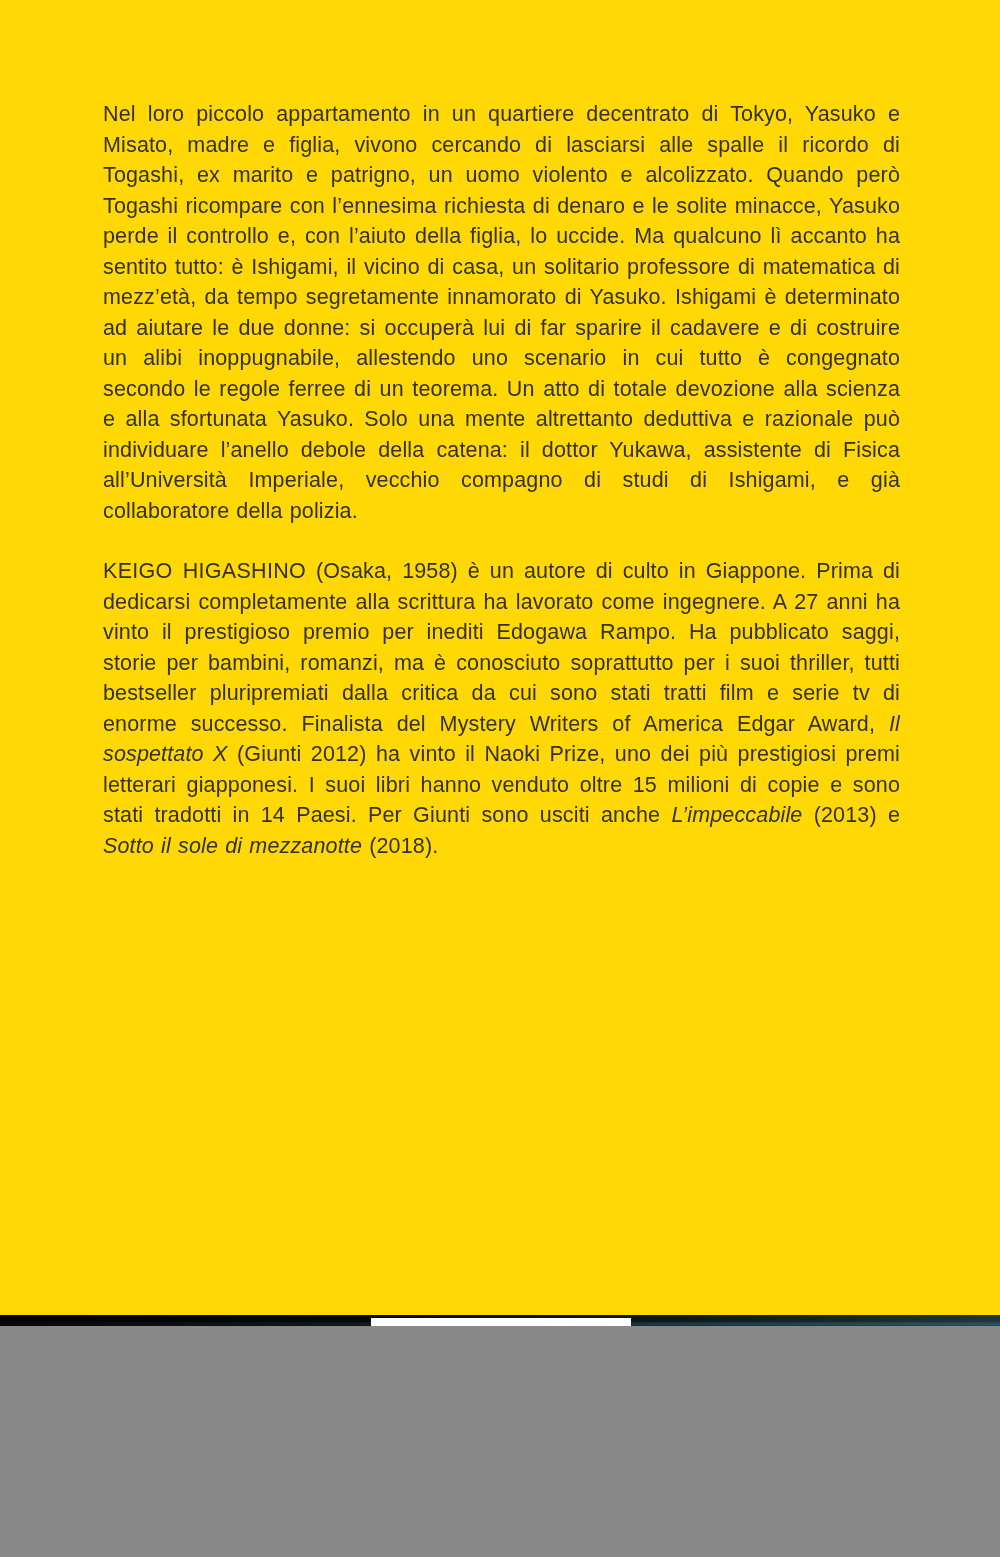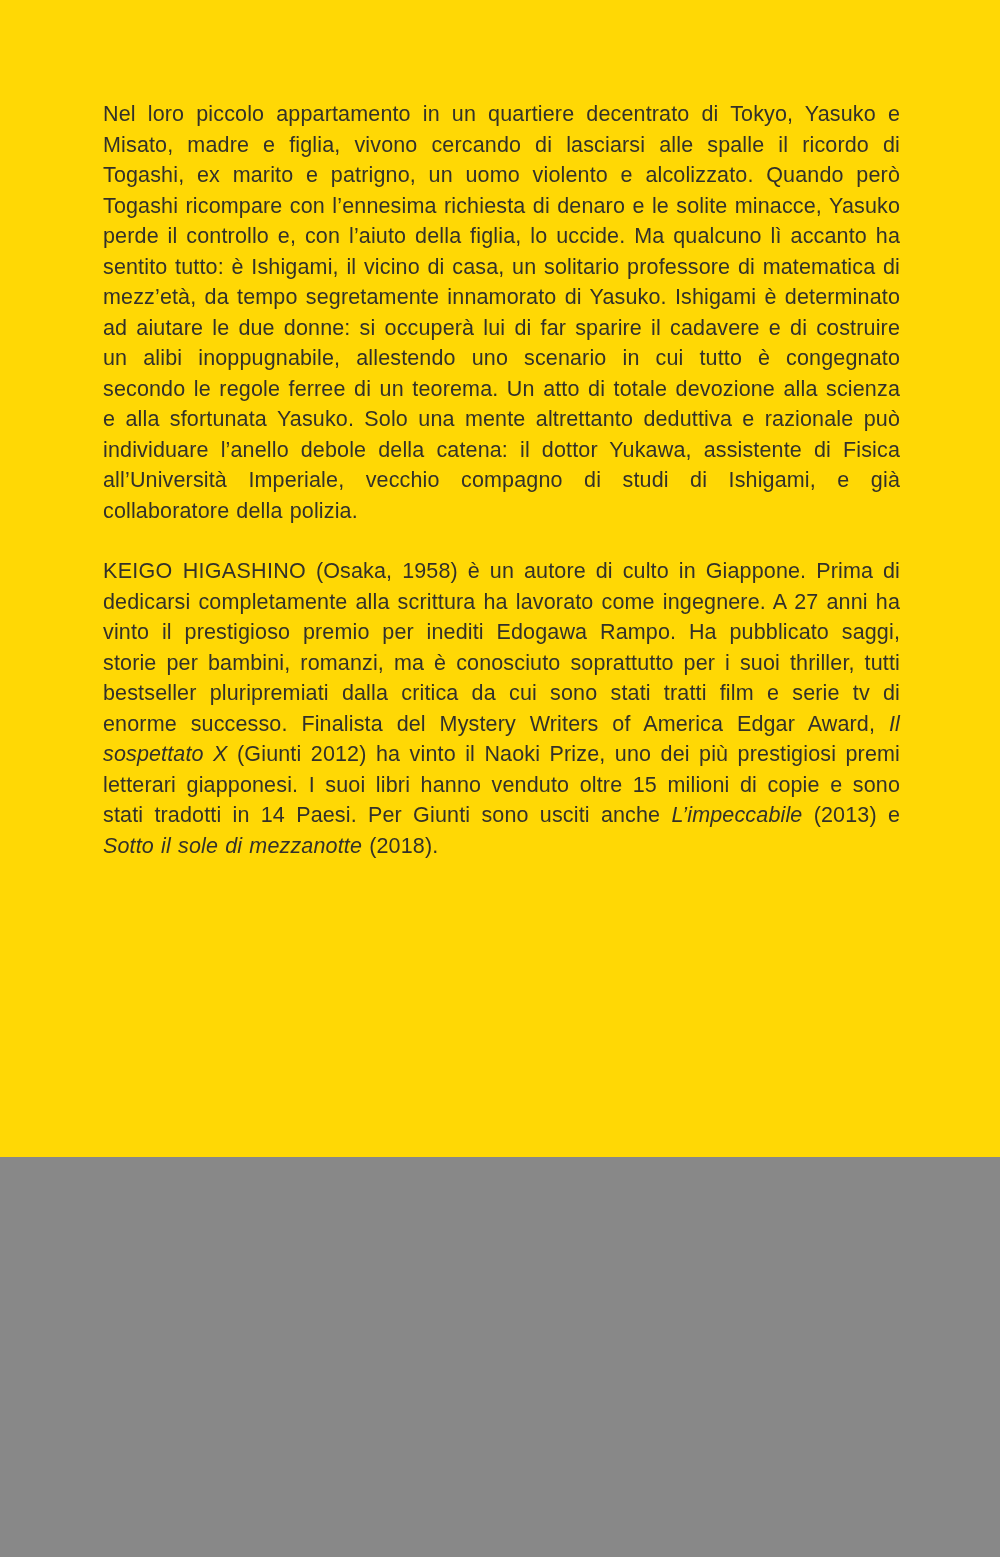--- a/index.html
+++ b/index.html
@@ -1,20 +1,20 @@
 <!DOCTYPE html>
 <html><head>
 <meta charset="utf-8">
 <style>
   * { margin: 0; padding: 0; box-sizing: border-box; }
   html, body { background: #888; }
   .cover {
     position: relative;
     width: 1000px;
-    height: 1157px;
+    height: 1326px;
     margin: 0 auto;
     font-family: "Liberation Sans", sans-serif;
     overflow: hidden;
     background: #0b1013;
   }
   
   .yellow-panel {
     position: absolute;
     top: 0; left: 0;
     width: 1000px;

